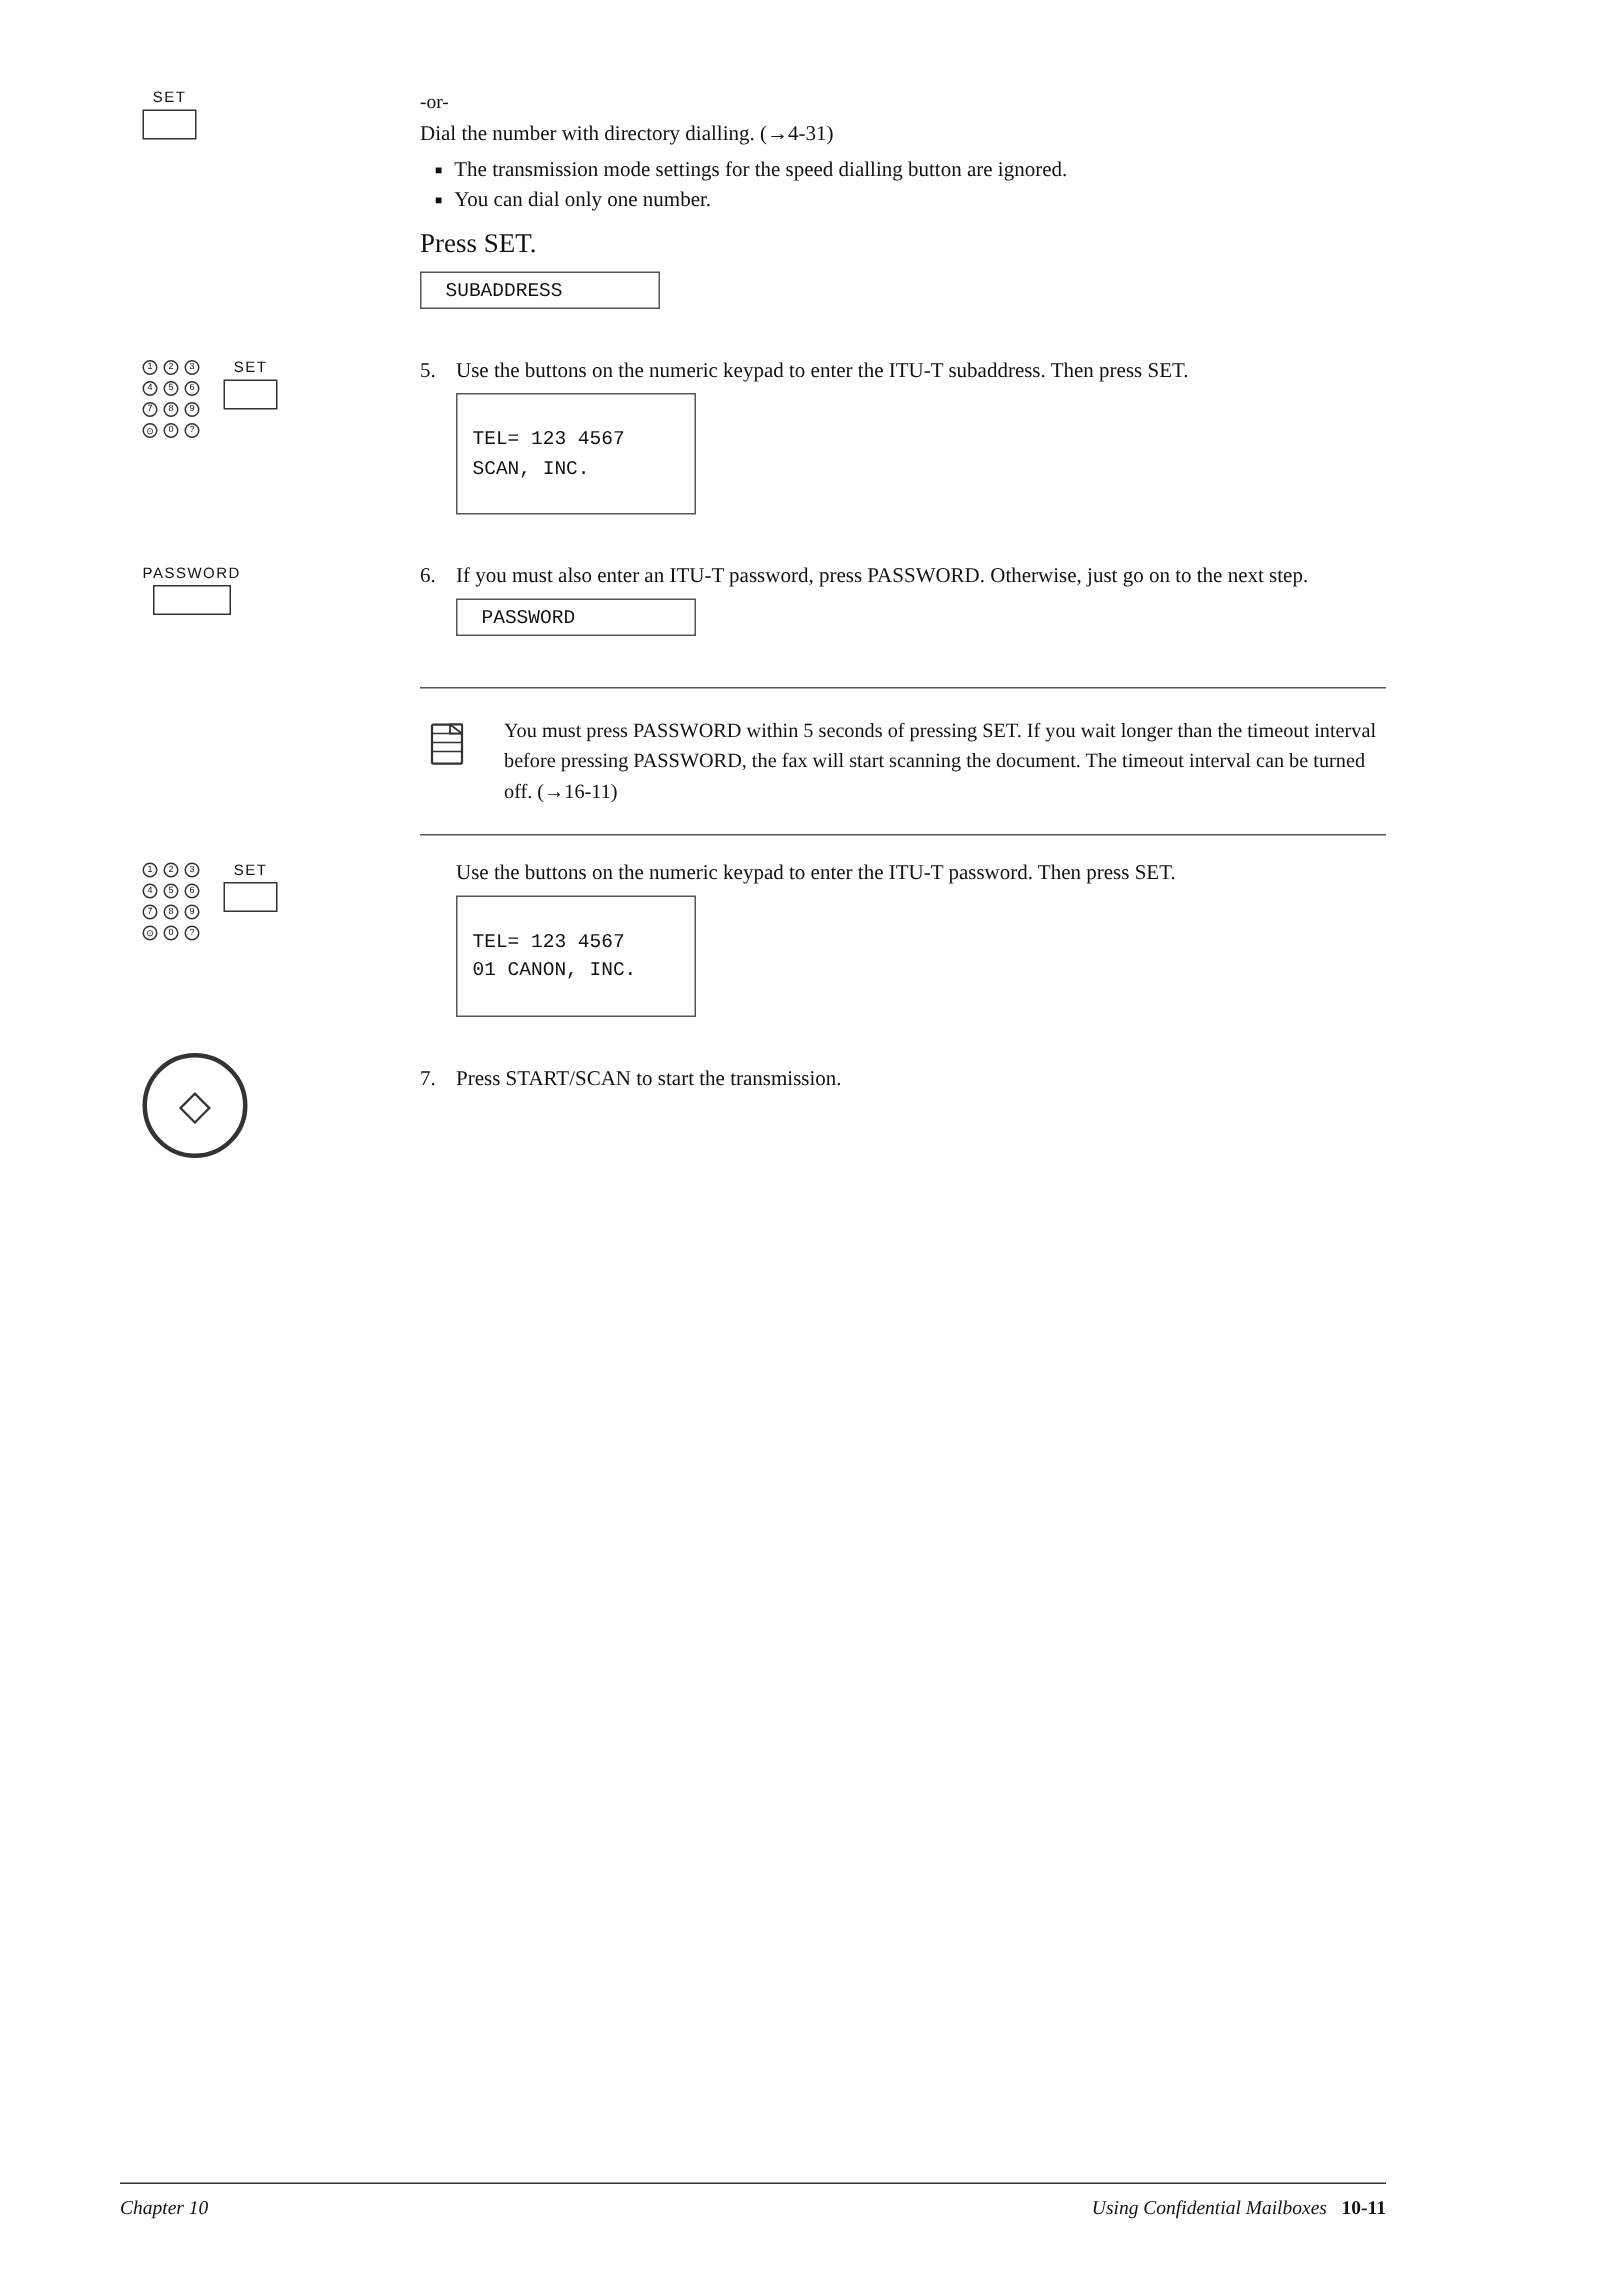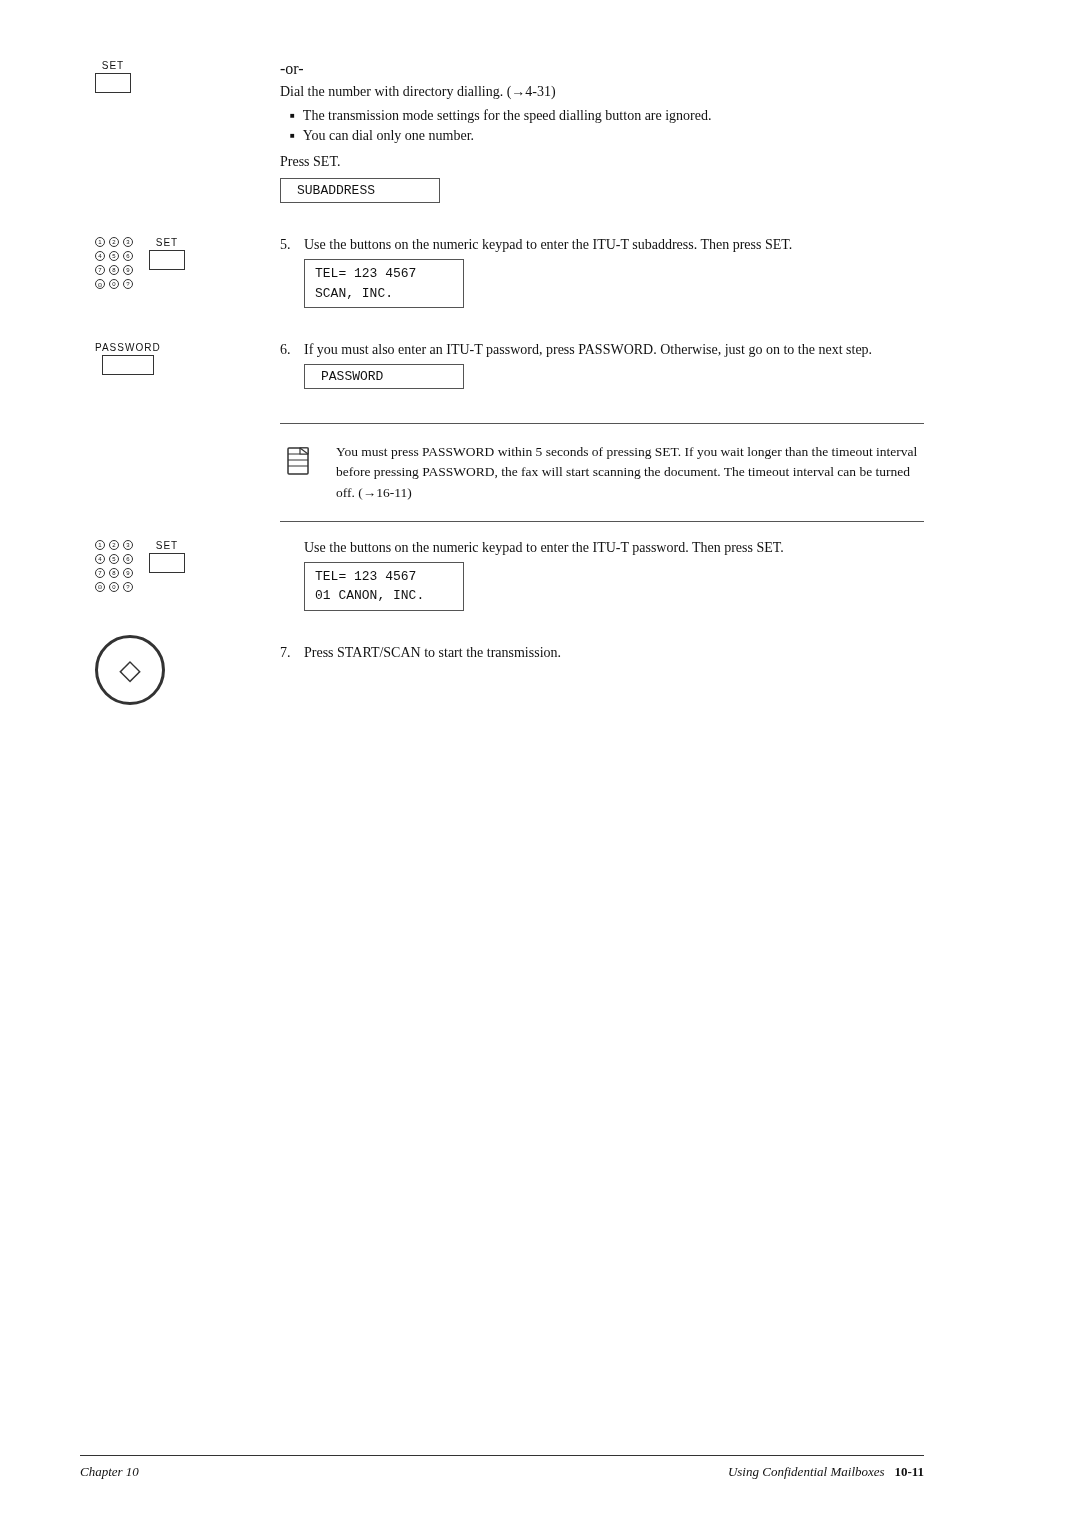--- a/index.html
+++ b/index.html
@@ -19,21 +19,21 @@
       padding: 60px 80px 60px 80px;
       position: relative;
     }
 
     .content-area {
       margin-left: 200px;
       position: relative;
     }
 
     .or-text {
-      font-size: 16px;
+      font-size: 13px;
       margin-bottom: 6px;
     }
 
     .dial-text {
       font-size: 14px;
       margin-bottom: 8px;
     }
 
     .bullet-list {
       list-style: none;
@@ -50,39 +50,39 @@
     }
 
     .bullet-list li::before {
       content: '■';
       font-size: 8px;
       margin-top: 3px;
       flex-shrink: 0;
     }
 
     .press-set {
-      font-size: 14px;
+      font-size: 18px;
       margin-bottom: 8px;
     }
 
     .lcd-box {
       border: 1px solid #555;
       display: inline-block;
       padding: 4px 16px;
       font-family: Liberation Mono, monospace;
       font-size: 13px;
       min-width: 160px;
       margin-bottom: 14px;
       background: #fff;
     }
 
     .lcd-box-two-line {
       border: 1px solid #555;
       display: inline-block;
-      padding: 4px 10px;
+      padding: 20px 10px;
       font-family: 'Courier New', Courier, monospace;
       font-size: 13px;
       min-width: 160px;
       margin-bottom: 14px;
       background: #fff;
       line-height: 1.5;
     }
 
     .step-row {
       display: flex;

